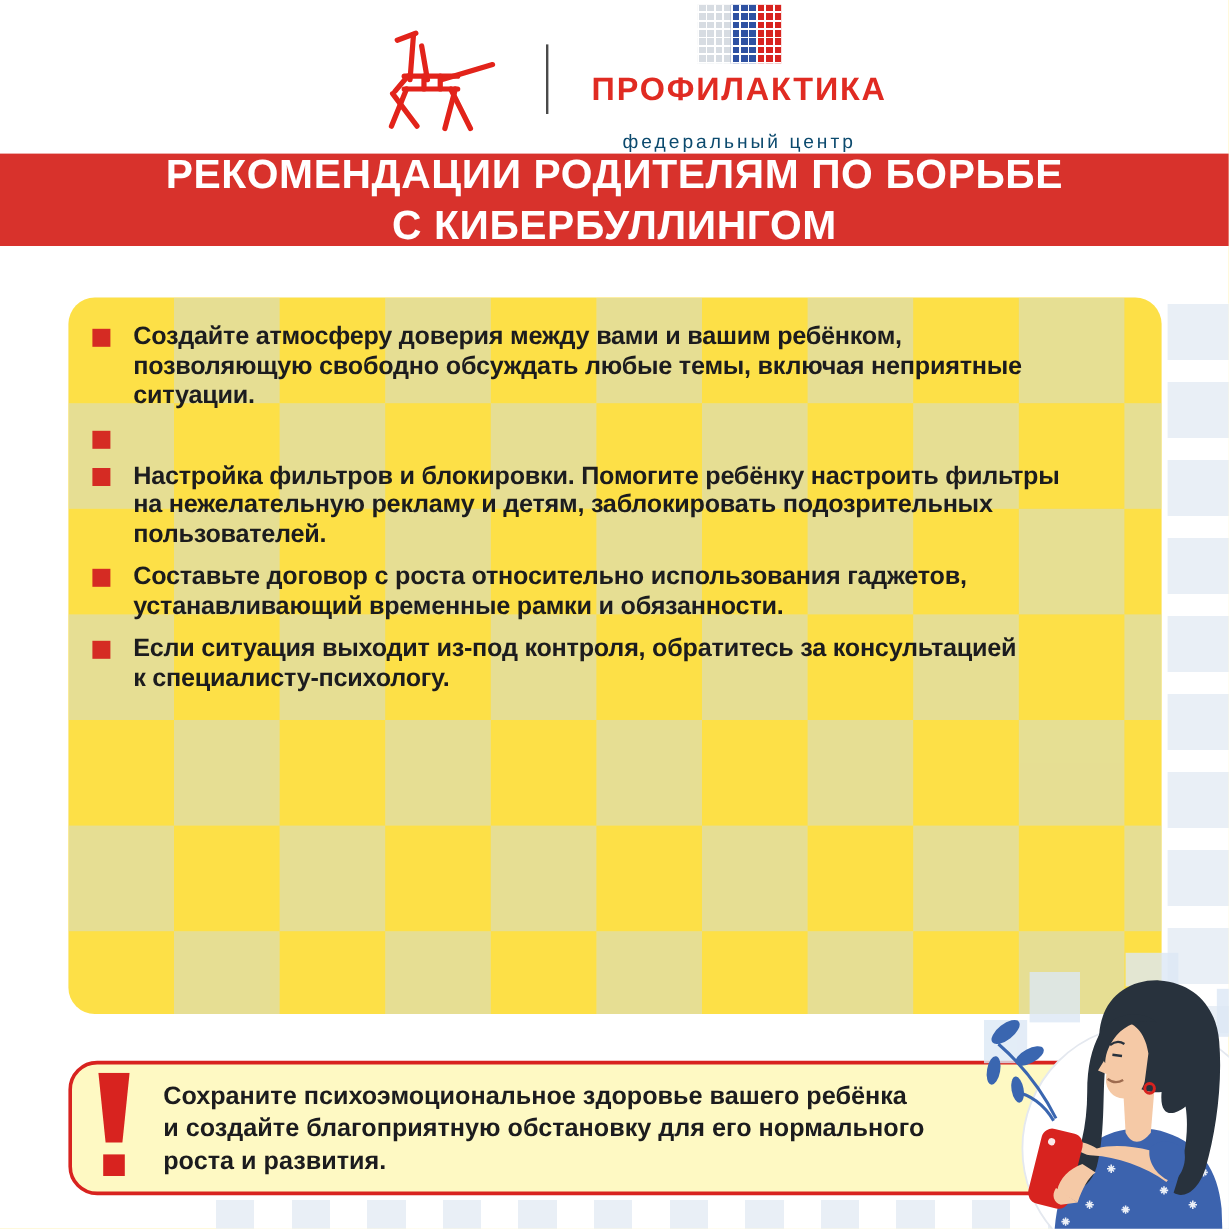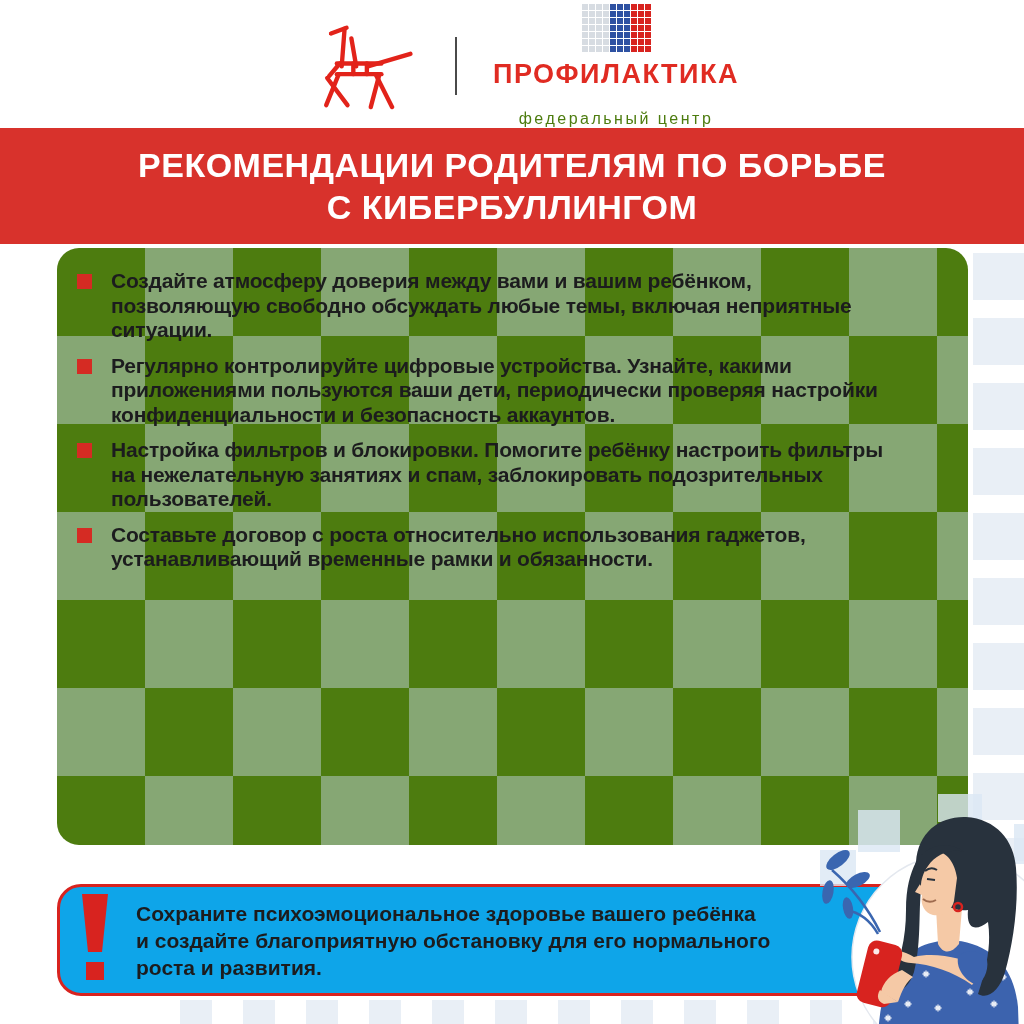--- a/index.html
+++ b/index.html
@@ -21,43 +21,43 @@
   .brand { display:flex; flex-direction:column; align-items:center; }
   .flag { display:flex; margin-bottom:6px; }
   .flag .seg { height:49px;
     background-image:
       repeating-linear-gradient(90deg,#fff 0 1.5px,transparent 1.5px 7px),
       repeating-linear-gradient(0deg,#fff 0 1.5px,transparent 1.5px 7px); }
   .seg.gray { width:28px; background-color:#D7DCE2; }
   .seg.blue { width:21px; background-color:#2E51A2; }
   .seg.red  { width:21px; background-color:#D8231F; }
   .brand-title { color:#E02B22; font-weight:bold; font-size:27px; letter-spacing:1.5px; }
-  .brand-sub { color:#4d7c0f; font-size:16px; letter-spacing:2.5px; margin-top:20px; }
-
-  
-  .banner { position:absolute; top:128px; left:0; width:1024px; height:116px;
+  .brand-sub { color:#0c4a6e; font-size:16px; letter-spacing:2.5px; margin-top:20px; }
+
+  
+  .banner { position:absolute; top:128px; left:0; width:1024px; height:77px;
     background:#D8322C; display:flex; align-items:center; justify-content:center; }
   .banner h1 { color:#fff; font-size:34px; line-height:42px; font-weight:bold;
     text-align:center; white-space:pre-line; letter-spacing:.5px; }
 
   
   .panel { position:absolute; left:57px; top:248px; width:911px; height:597px;
-    background:#4d7c0f; border-radius:22px; padding:21px 26px 0 20px; }
+    background:#fde047; border-radius:22px; padding:21px 26px 0 20px; }
   .panel::before { content:""; position:absolute; inset:0; border-radius:inherit;
     background:repeating-conic-gradient(#CBDDF0 0% 25%, transparent 0% 50%);
     background-size:176px 176px; opacity:.45; }
   .panel ul { list-style:none; position:relative; }
   .panel li { display:flex; gap:19px; margin-bottom:11px; }
   .bullet { flex:0 0 15px; width:15px; height:15px; background:#D52B23; margin-top:5px; }
   .li-text { font-weight:bold; font-size:21px; line-height:24.5px;
     white-space:pre-line; letter-spacing:-0.2px; }
 
   
   .note { position:absolute; left:57px; top:884px; width:888px; height:112px;
-    background:#0ea5e9; border:3.5px solid #D8231F; border-radius:24px;
+    background:#fef9c3; border:3.5px solid #D8231F; border-radius:24px;
     display:flex; align-items:center; gap:26px; padding:0 20px; }
   .note-text { font-weight:bold; font-size:21px; line-height:27px; white-space:pre-line; }
 
   
   .illustration { position:absolute; left:818px; top:792px; width:230px; height:245px; z-index:3; }
 </style>
 </head>
 <body>
 
 <div class="bg-right-bands"></div>
@@ -101,34 +101,36 @@
 <section class="panel">
   <ul>
     <li>
         <span class="bullet"></span>
         <span class="li-text">Создайте атмосферу доверия между вами и вашим ребёнком,
 позволяющую свободно обсуждать любые темы, включая неприятные
 ситуации.</span>
       </li>
     <li>
         <span class="bullet"></span>
-        <span class="li-text">Регулярно контролируйте цифровые устройства. Узнайте, какими
-приложениями пользуются ваши дети, периодически проверяя настройки
-конфиденциальности и безопасность аккаунтов.</span>
       </li>
     <li>
         <span class="bullet"></span>
         <span class="li-text">Настройка фильтров и блокировки. Помогите ребёнку настроить фильтры
-на нежелательную занятиях и спам, заблокировать подозрительных
+на нежелательную рекламу и детям, заблокировать подозрительных
 пользователей.</span>
       </li>
     <li>
         <span class="bullet"></span>
         <span class="li-text">Составьте договор с роста относительно использования гаджетов,
 устанавливающий временные рамки и обязанности.</span>
+      </li>
+    <li>
+        <span class="bullet"></span>
+        <span class="li-text">Если ситуация выходит из-под контроля, обратитесь за консультацией
+к специалисту-психологу.</span>
       </li>
   </ul>
 </section>
 
 <section class="note">
   <div>
     <svg width="30" height="88" viewBox="0 0 28 88">
       <polygon points="1,0 27,0 21,58 7,58" fill="#D8231F"></polygon>
       <rect x="5" y="68" width="18" height="18" fill="#D8231F"></rect>
     </svg>

